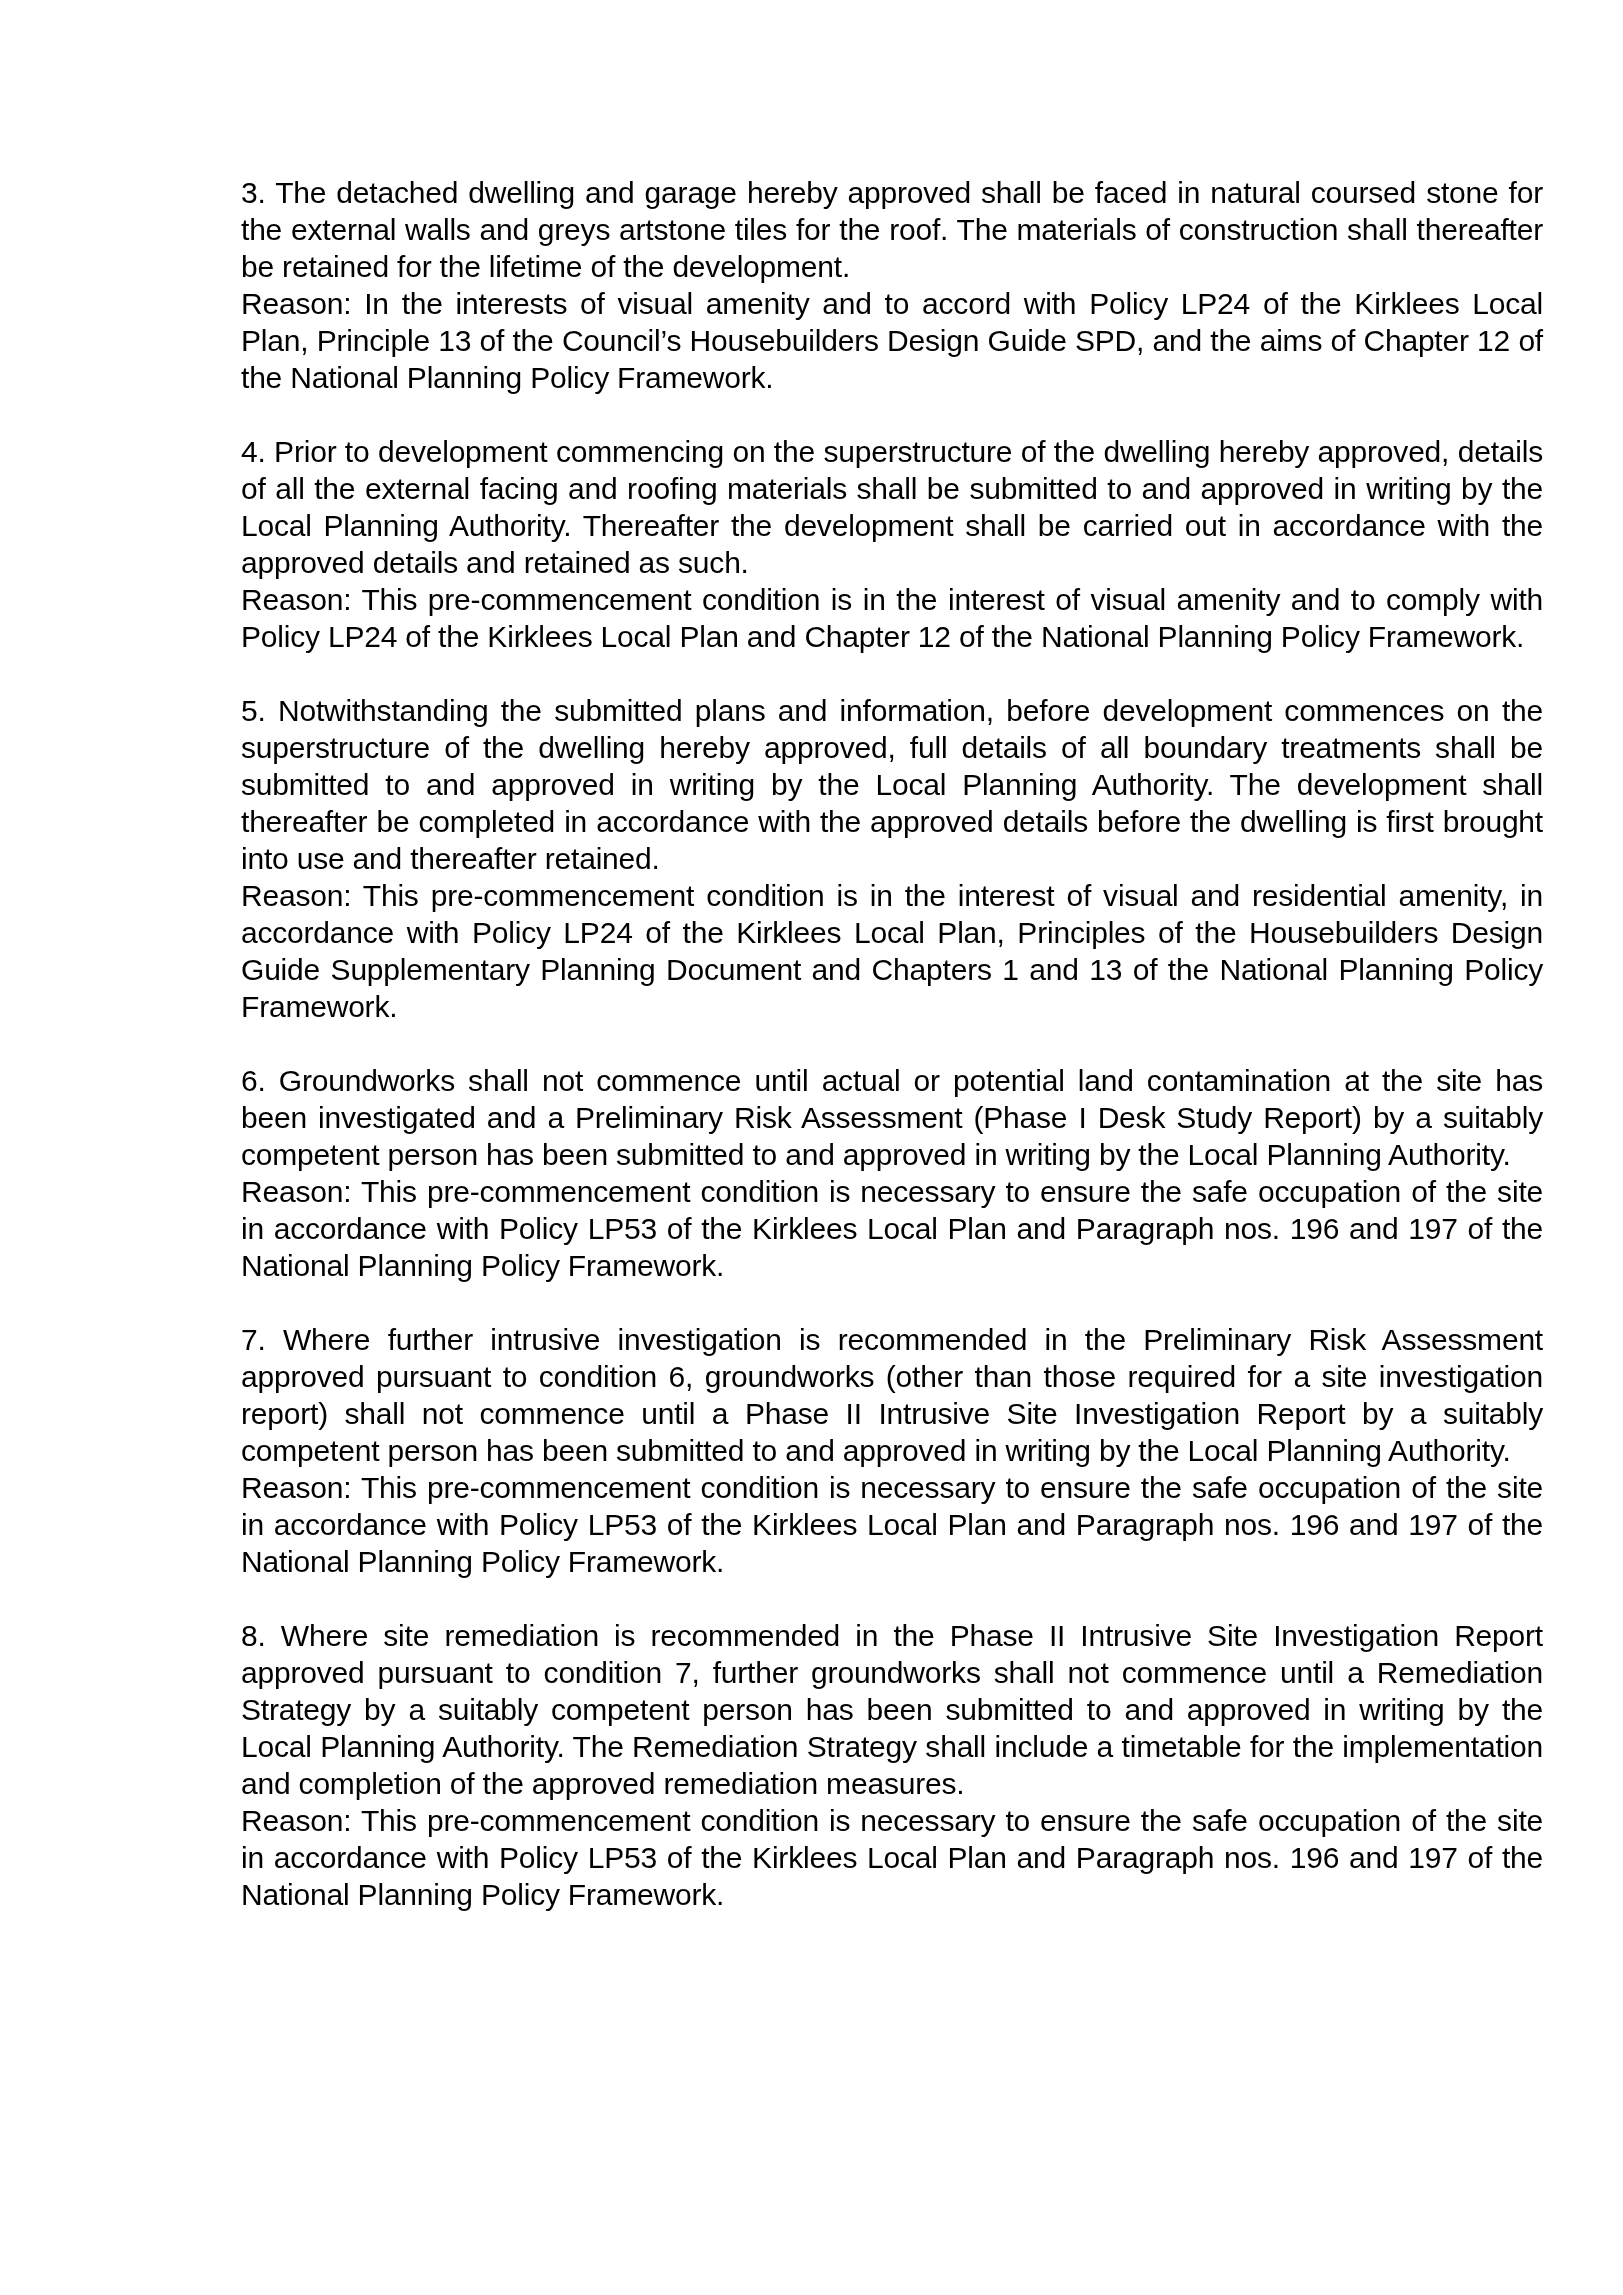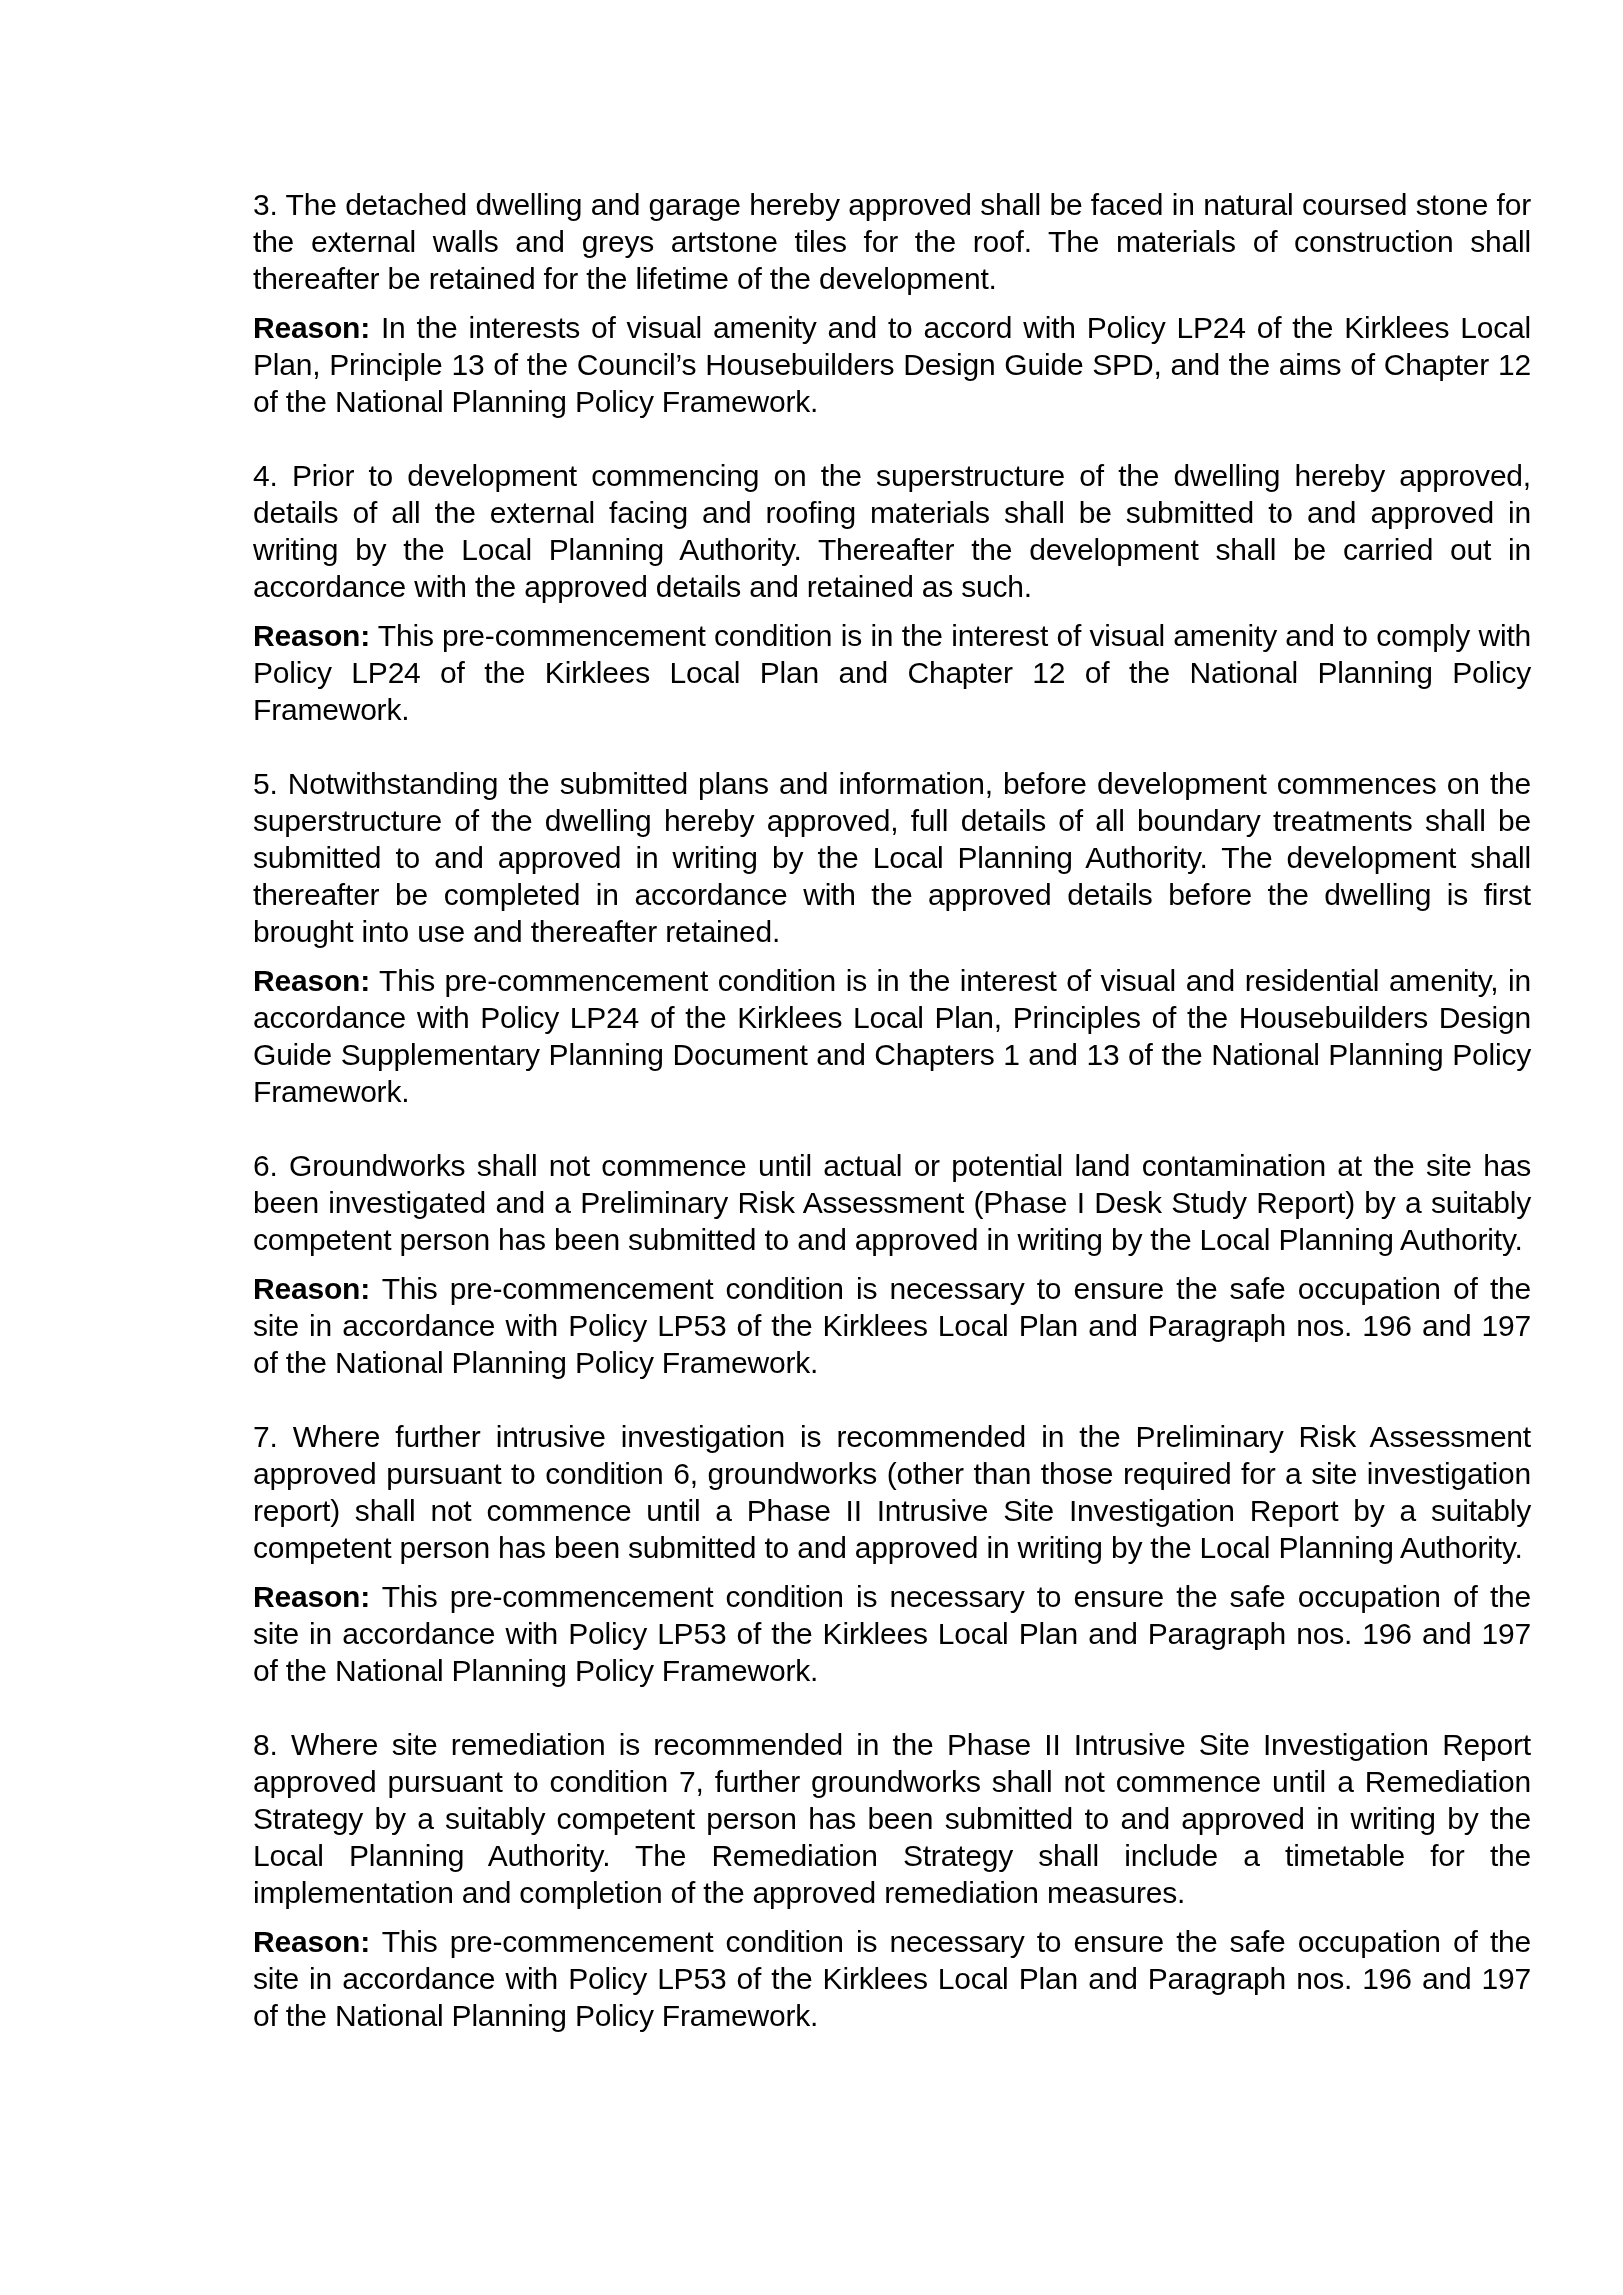--- a/index.html
+++ b/index.html
@@ -21,25 +21,25 @@
       top: 174px;
       width: 1302px;
     }
     .condition {
       margin: 0 0 37px 0;
     }
     .para {
       font-size: 30px;
       line-height: 37px;
       text-align: justify;
-      margin: 12px;
+      margin: 0;
       letter-spacing: -0.2px;
     }
     .reason-label {
-      font-weight: bold;
+      font-weight: normal;
     }
   </style>
 </head>
 <body>
 
 <div class="page">
 
   <div class="condition">
     <p class="para"><span>3.</span> <span>The detached dwelling and garage hereby approved shall be faced in natural coursed stone for the external walls and greys artstone tiles for the roof. The materials of construction shall thereafter be retained for the lifetime of the development.</span></p>
     <p class="para"><span class="reason-label">Reason:</span> <span>In the interests of visual amenity and to accord with Policy LP24 of the Kirklees Local Plan, Principle 13 of the Council’s Housebuilders Design Guide SPD, and the aims of Chapter 12 of the National Planning Policy Framework.</span></p>

